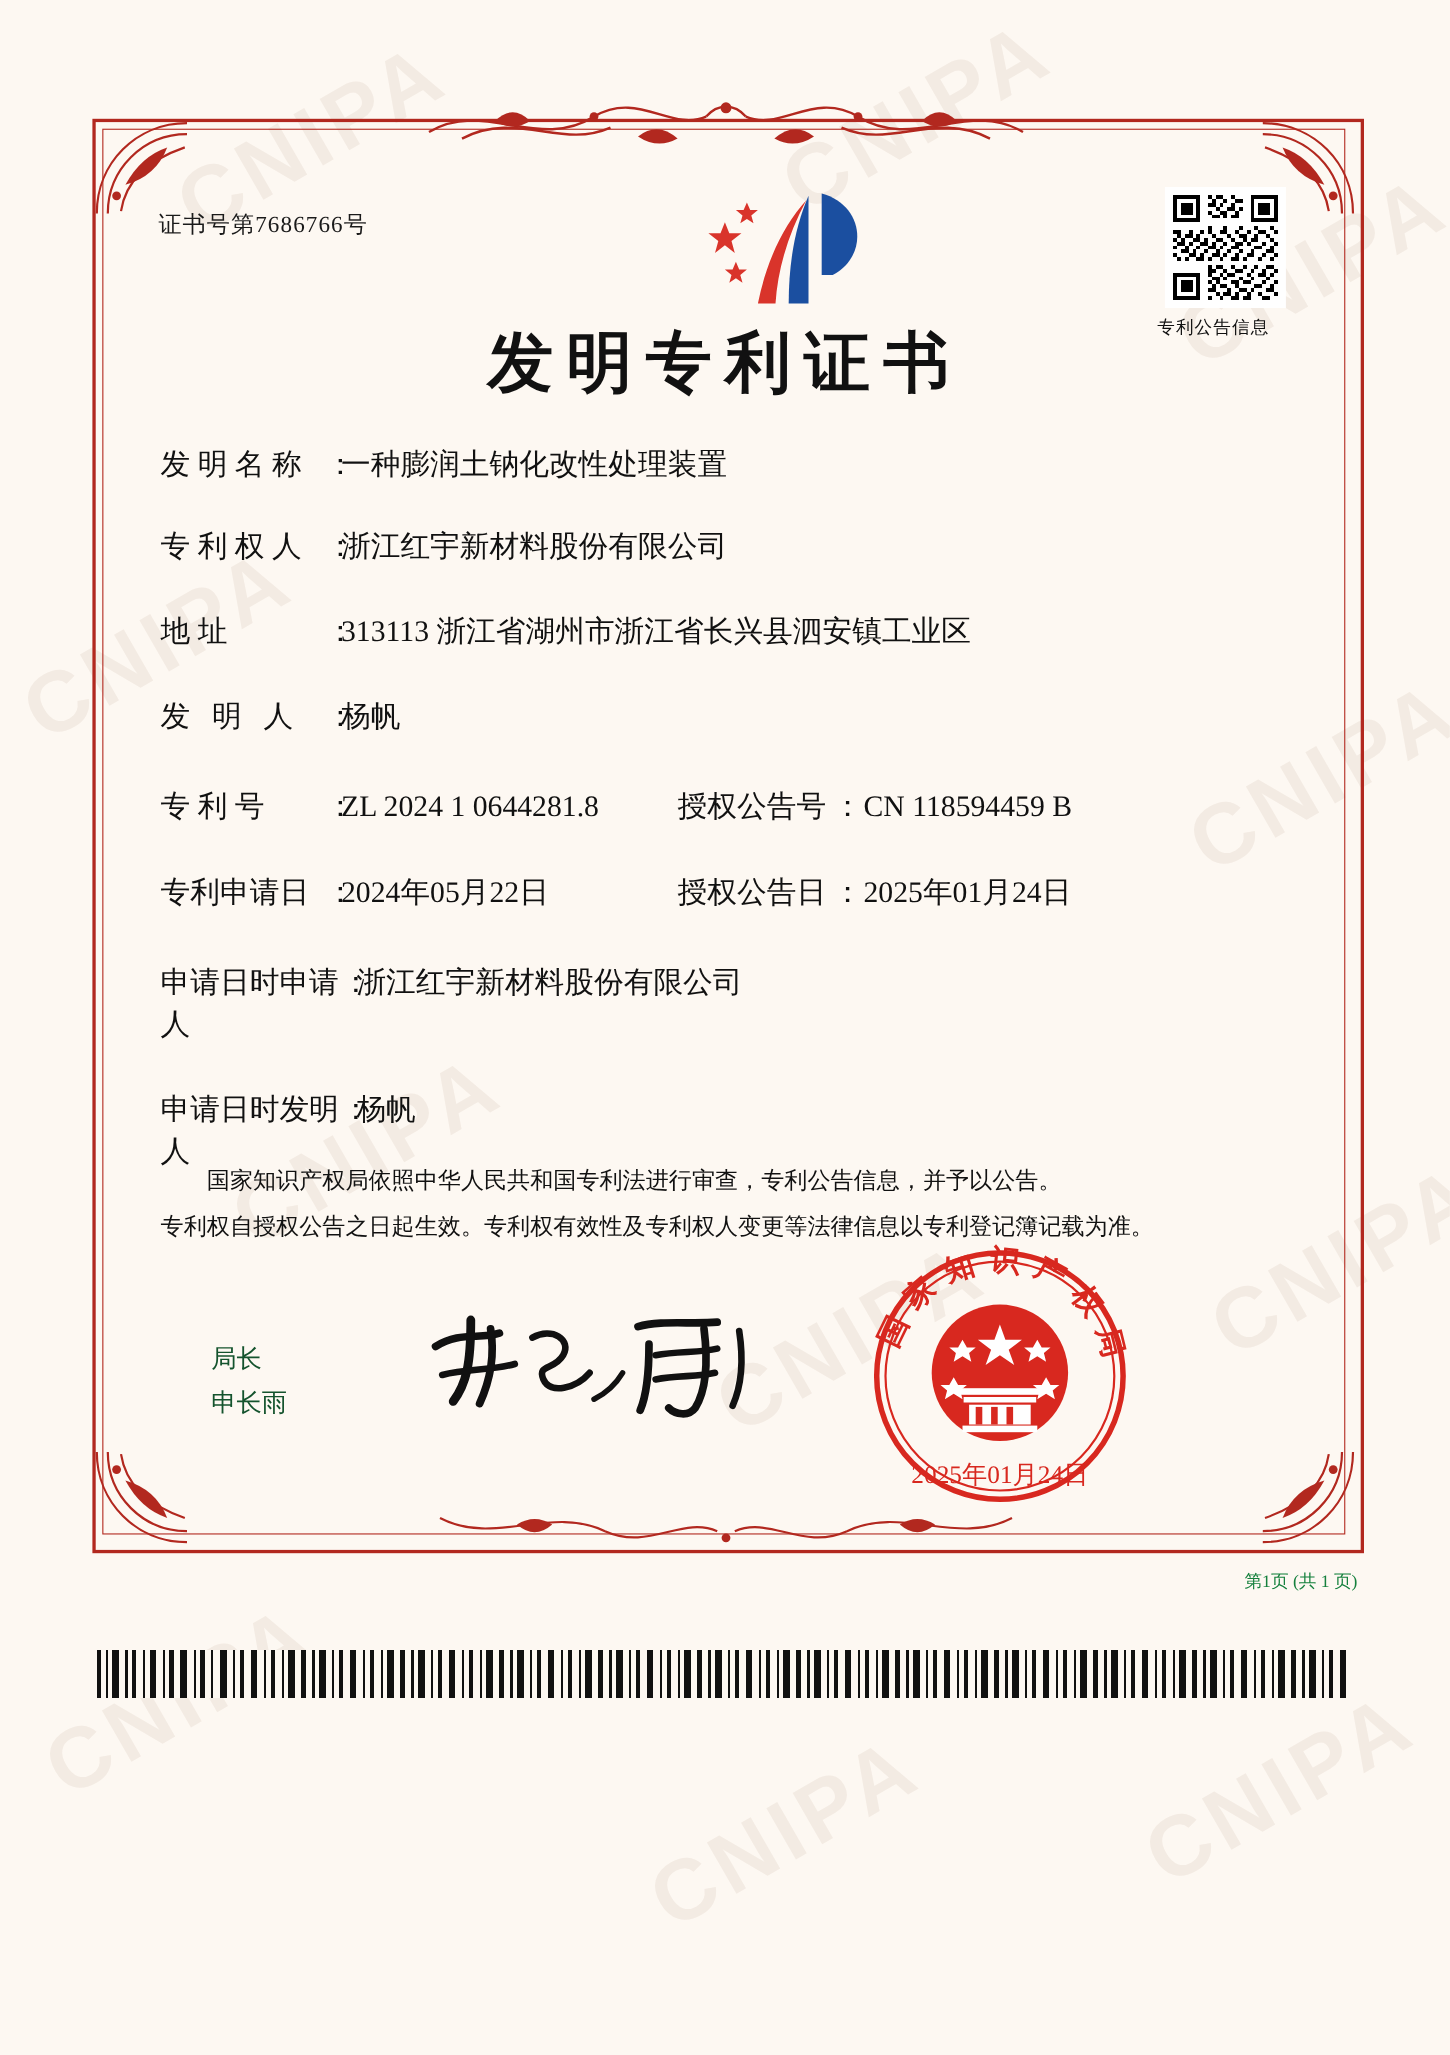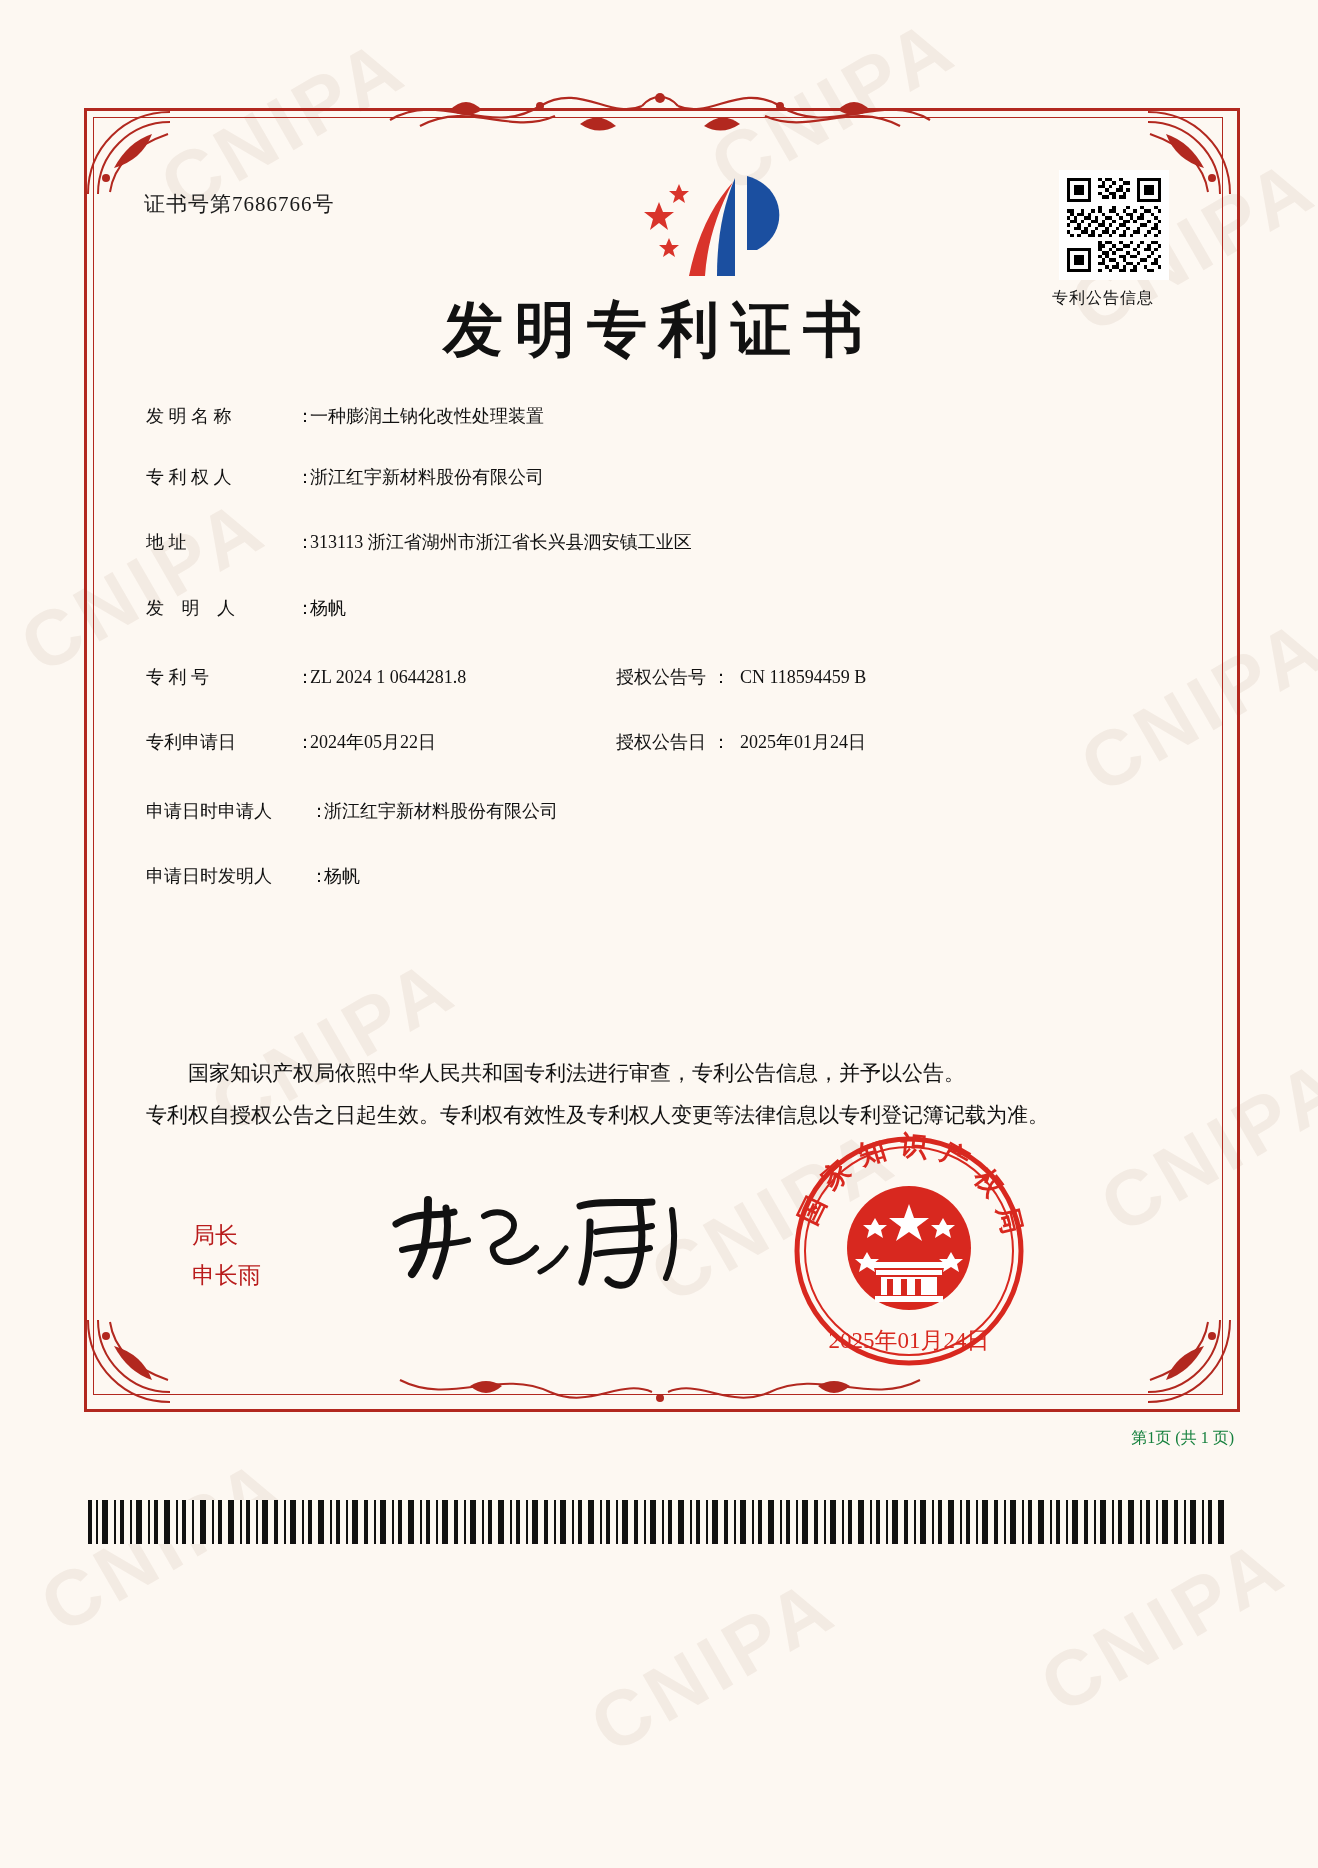--- a/index.html
+++ b/index.html
@@ -58,38 +58,38 @@
   .qr svg{display:block;}
   .qr-cap{margin-top:8px;font-size:16px;color:#111;letter-spacing:1px;}
 
   .title{
     position:absolute;left:0;top:182px;width:1150px;text-align:center;
     font-size:60px;font-weight:700;letter-spacing:12px;color:#111;
     font-family:"Liberation Serif","DejaVu Serif",serif;
   }
 
   .fields{position:absolute;left:62px;top:296px;width:1030px;}
-  .row{display:flex;margin-bottom:36px;font-size:18px;color:#111;line-height:1.4;}
+  .row{display:flex;margin-bottom:36px;font-size:27px;color:#111;line-height:1.4;}
   .lbl{width:150px;flex:none;letter-spacing:0px;}
   .lbl.sp{letter-spacing:6.5px;}
   .colon{width:14px;flex:none;}
   .val{flex:1;}
   .two-col{display:flex;}
   .col-a{width:470px;display:flex;}
   .col-b{flex:1;display:flex;}
   .lbl-b{width:auto;flex:none;margin-right:6px;}
 
   .statement{
     position:absolute;left:62px;top:944px;width:1026px;
     font-size:21px;line-height:2.0;color:#111;text-align:justify;
   }
   .statement p{margin:0;}
   .statement p.ind{text-indent:42px;}
 
-  .sign-block{position:absolute;left:108px;top:1108px;font-size:23px;line-height:1.75;color:#b91c1c;}
+  .sign-block{position:absolute;left:108px;top:1108px;font-size:23px;line-height:1.75;color:#14532d;}
   .signature{position:absolute;left:300px;top:1080px;width:320px;height:110px;}
 
   .seal{position:absolute;left:700px;top:1018px;width:250px;height:250px;}
 
   .page-num{
     position:absolute;left:0;top:1320px;width:1150px;text-align:right;
     font-size:16px;color:#15803d;
   }
 
   

